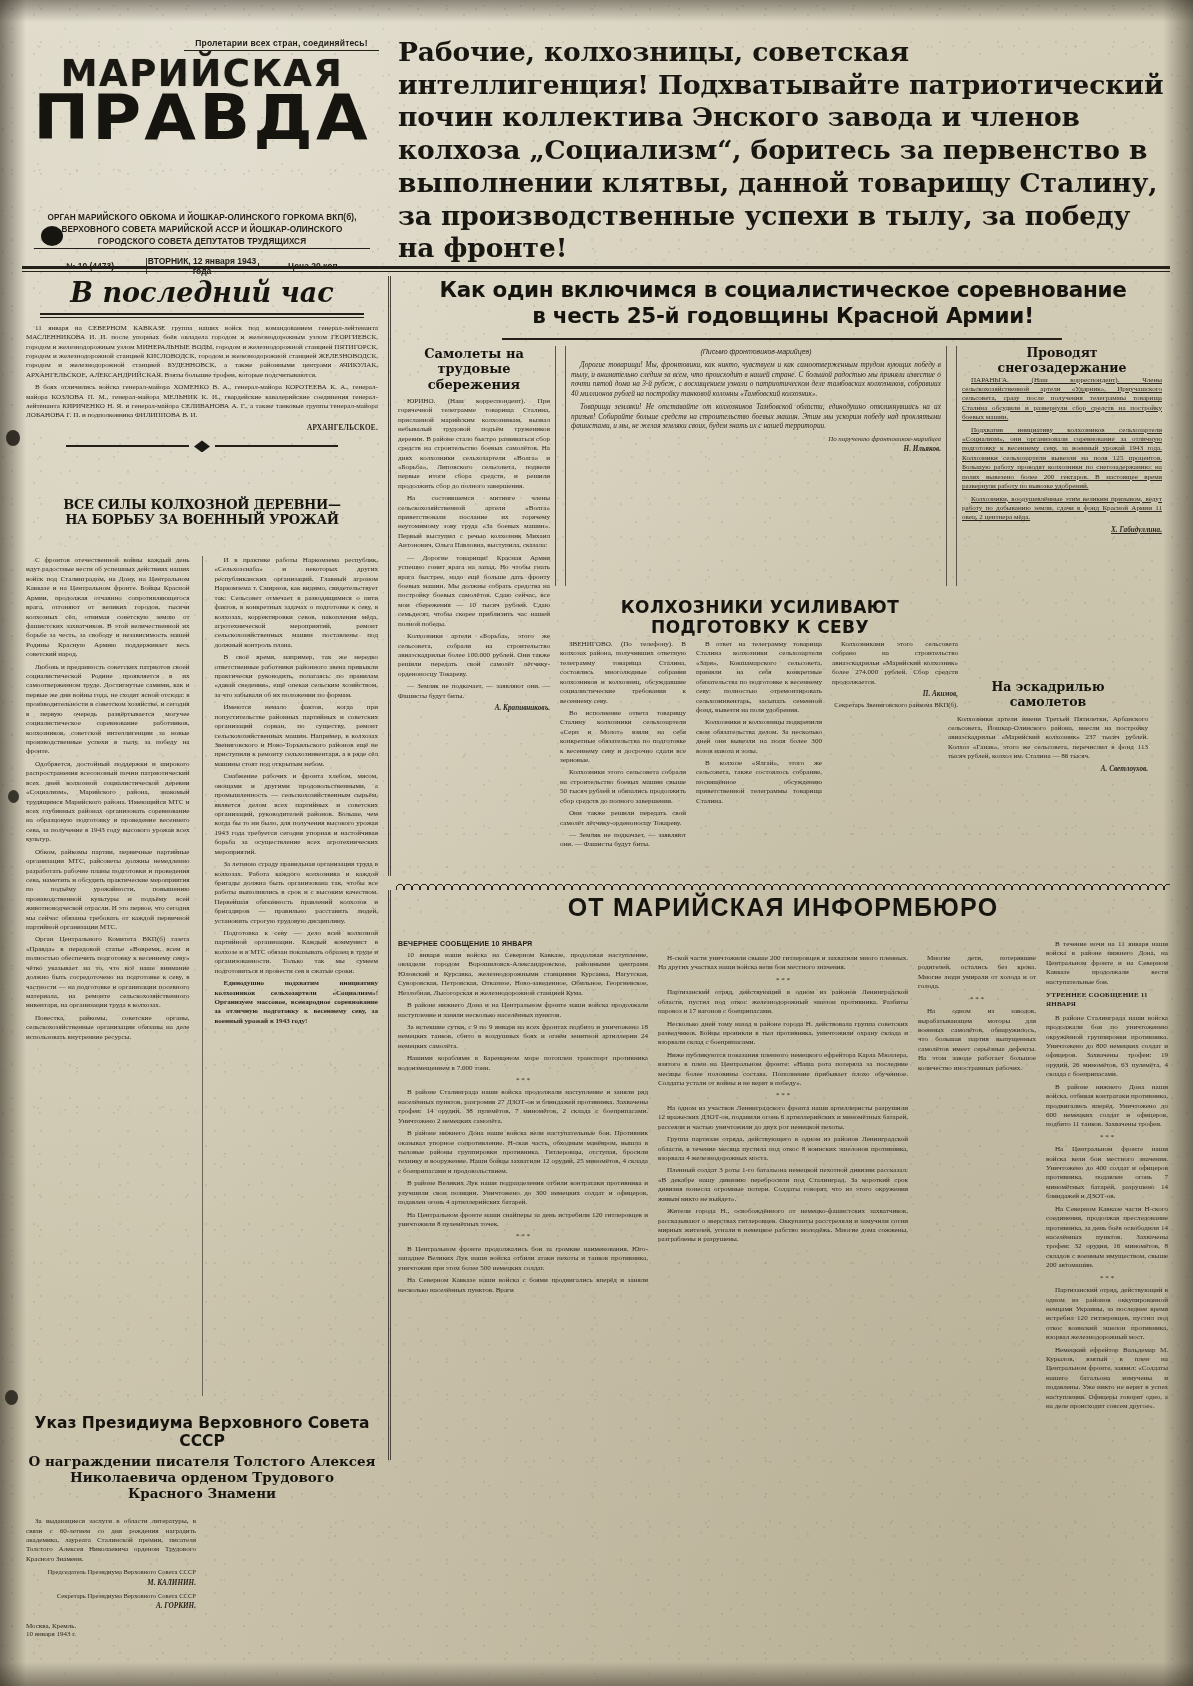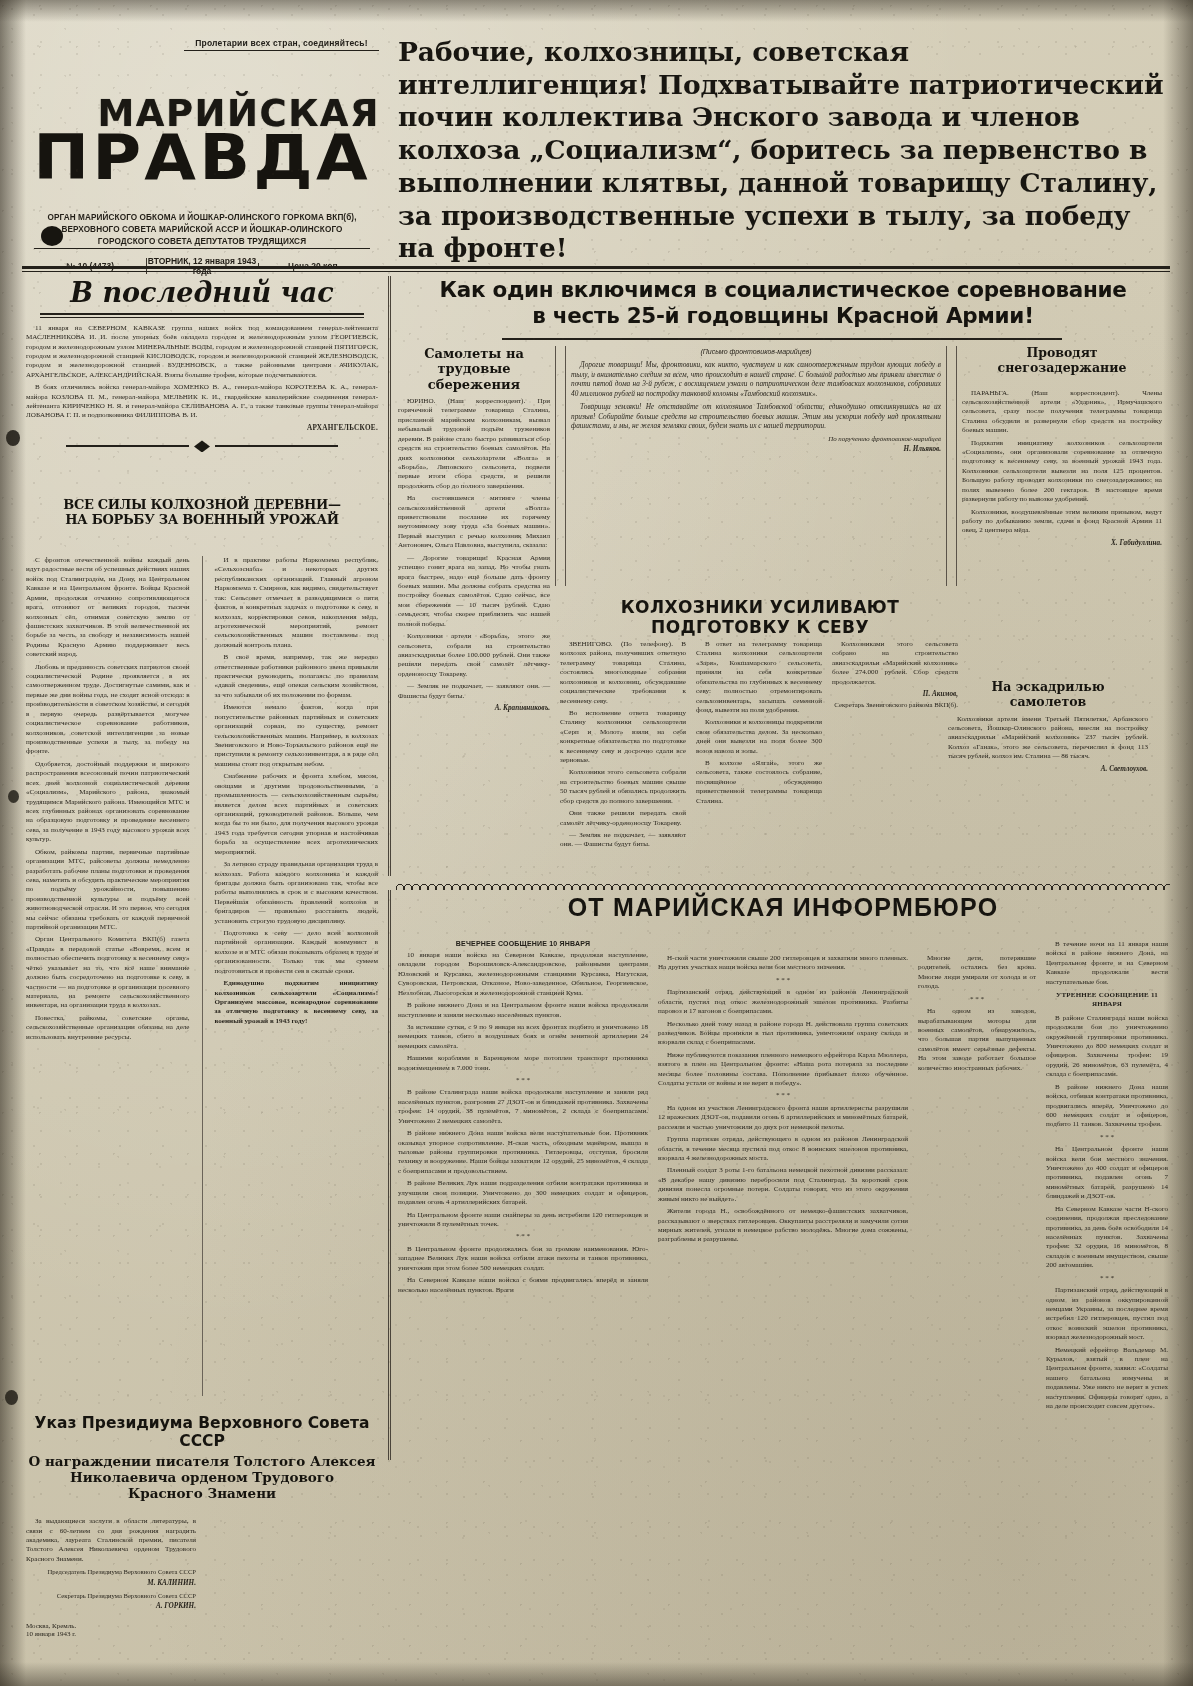--- a/index.html
+++ b/index.html
@@ -48,24 +48,23 @@
   
   #masthead{position:absolute;left:24px;top:30px;width:1145px;height:228px;}
   #motto{
     position:absolute;left:160px;top:8px;width:195px;text-align:center;
     font-size:8.5px;font-weight:bold;color:#23201a;letter-spacing:.2px;
     border-bottom:1.6px solid #23201a;padding-bottom:2px;
   }
   #logo-wrap{position:absolute;left:0;top:26px;width:356px;}
   #logo-top{
     font-family:"DejaVu Sans", sans-serif;font-weight:bold;
-    font-size:37px;letter-spacing:1.5px;color:#1a1813;text-align:right;
+    font-size:37px;letter-spacing:1.5px;color:#1a1813;text-align:center;
     line-height:.95;
     text-shadow:0 0 1px rgba(30,26,18,.6);
-    margin-top:40px;
   }
   #logo-bottom{
     font-family:"DejaVu Sans", sans-serif;font-weight:bold;
     font-size:63px;letter-spacing:3px;color:#16140f;text-align:center;
     line-height:.92;margin-top:-2px;
     transform:scaleX(1.06);transform-origin:center;
   }
   #organ{
     position:absolute;left:2px;top:182px;width:352px;text-align:center;
     font-size:8.2px;font-weight:bold;color:#231f18;line-height:1.45;
@@ -166,21 +165,21 @@
     background-image:radial-gradient(circle at 4px 8px, transparent 3.1px, #2b261e 3.2px, #2b261e 4.1px, transparent 4.2px);
     background-size:8px 10px;background-repeat:repeat-x;
   }
   
   #decree{position:absolute;left:26px;top:1415px;width:352px;}
   #decree-t1{font-size:15.5px;line-height:1.15;}
   #decree-t2{font-family:"DejaVu Serif",serif;font-weight:bold;font-size:13.5px;line-height:1.2;text-align:center;color:#16140f;margin-top:2px;}
 
   
   #blot-logo{left:17px;top:196px;width:22px;height:20px;}
-  .kicker{font-size:7px;font-weight:bold;text-align:center;letter-spacing:.2px;color:#23201a;}
+  .kicker{font-size:7px;font-weight:bold;text-align:left;letter-spacing:.2px;color:#23201a;}
   .subkicker{font-size:7px;font-style:italic;text-align:center;color:#2a261e;}
 </style>
 </head>
 <body>
 
 <div id="paper">
 
   <div id="masthead">
 
     <div id="motto">Пролетарии всех стран, соединяйтесь!</div>
@@ -290,21 +289,21 @@
       </div>
     </div>
 
     <div style="width:9px;border-left:1px solid #5a5349;border-right:1px solid #5a5349;margin:0 5px;"></div>
 
     <div style="width:200px;">
       <div class="h-serif-bold" style="font-size:12.5px;line-height:1.18;">
         <div>Проводят</div>
         <div>снегозадержание</div>
       </div>
-      <div class="col-text" style="margin-top:13px;">
+      <div class="col-text" style="margin-top:0;text-decoration:underline;">
         <p>ПАРАНЬГА. (Наш корреспондент). Члены сельскохозяйственной артели «Ударник», Ирмучашского сельсовета, сразу после получения телеграммы товарища Сталина обсудили и развернули сбор средств на постройку боевых машин.</p>
         <p>Подхватив инициативу колхозников сельхозартели «Социализм», они организовали соревнование за отличную подготовку к весеннему севу, за военный урожай 1943 года. Колхозники сельхозартели вывезли на поля 125 процентов. Большую работу проводят колхозники по снегозадержанию: на полях вывезено более 200 гектаров. В настоящее время развернули работу по вывозке удобрений.</p>
         <p>Колхозники, воодушевлённые этим великим призывом, ведут работу по добыванию земли, сдачи в фонд Красной Армии 11 овец, 2 центнера мёда.</p>
         <div class="sig">Х. Габидуллина.</div>
       </div>
     </div>
   </div>
 
   <div class="h-black" id="hl-kolhozniki">
     <div>КОЛХОЗНИКИ УСИЛИВАЮТ</div>
@@ -313,21 +312,21 @@
 
   <div style="position:absolute;left:560px;top:640px;width:400px;display:flex;gap:10px;">
     <div class="col-text" style="width:126px;">
       <p>ЗВЕНИГОВО. (По телефону). В колхозах района, получивших ответную телеграмму товарища Сталина, состоялись многолюдные собрания колхозников и колхозниц, обсуждавшие социалистические требования к весеннему севу.</p>
       <p>Во исполнение ответа товарищу Сталину колхозники сельхозартели «Серп и Молот» взяли на себя конкретные обязательства по подготовке к весеннему севу и досрочно сдали все зерновые.</p>
       <p>Колхозники этого сельсовета собрали на строительство боевых машин свыше 50 тысяч рублей и обязались продолжить сбор средств до полного завершения.</p>
       <p>Они также решили передать свой самолёт лётчику-орденоносцу Токареву.</p>
       <p>— Земляк не подкачает, — заявляют они. — Фашисты будут биты.</p>
     </div>
     <div class="col-text" style="width:126px;">
-      <p>В ответ на телеграмму товарища Сталина колхозники сельхозартели «Заря», Кокшамарского сельсовета, приняли на себя конкретные обязательства по глубинных к весеннему севу: полностью отремонтировать сельхозинвентарь, засыпать семенной фонд, вывезти на поля удобрения.</p>
+      <p>В ответ на телеграмму товарища Сталина колхозники сельхозартели «Заря», Кокшамарского сельсовета, приняли на себя конкретные обязательства по подготовке к весеннему севу: полностью отремонтировать сельхозинвентарь, засыпать семенной фонд, вывезти на поля удобрения.</p>
       <p>Колхозники и колхозницы подкрепили свои обязательства делом. За несколько дней они вывезли на поля более 300 возов навоза и золы.</p>
       <p>В колхозе «Ялгай», этого же сельсовета, также состоялось собрание, посвящённое обсуждению приветственной телеграммы товарища Сталина.</p>
     </div>
     <div class="col-text" style="width:126px;">
       <p>Колхозниками этого сельсовета собрано на строительство авиаэскадрильи «Марийский колхозник» более 274.000 рублей. Сбор средств продолжается.</p>
       <div class="sig">П. Акимов,</div>
       <div style="text-align:right;font-size:6.8px;">Секретарь Звениговского райкома ВКП(б).</div>
     </div>
   </div>
 

